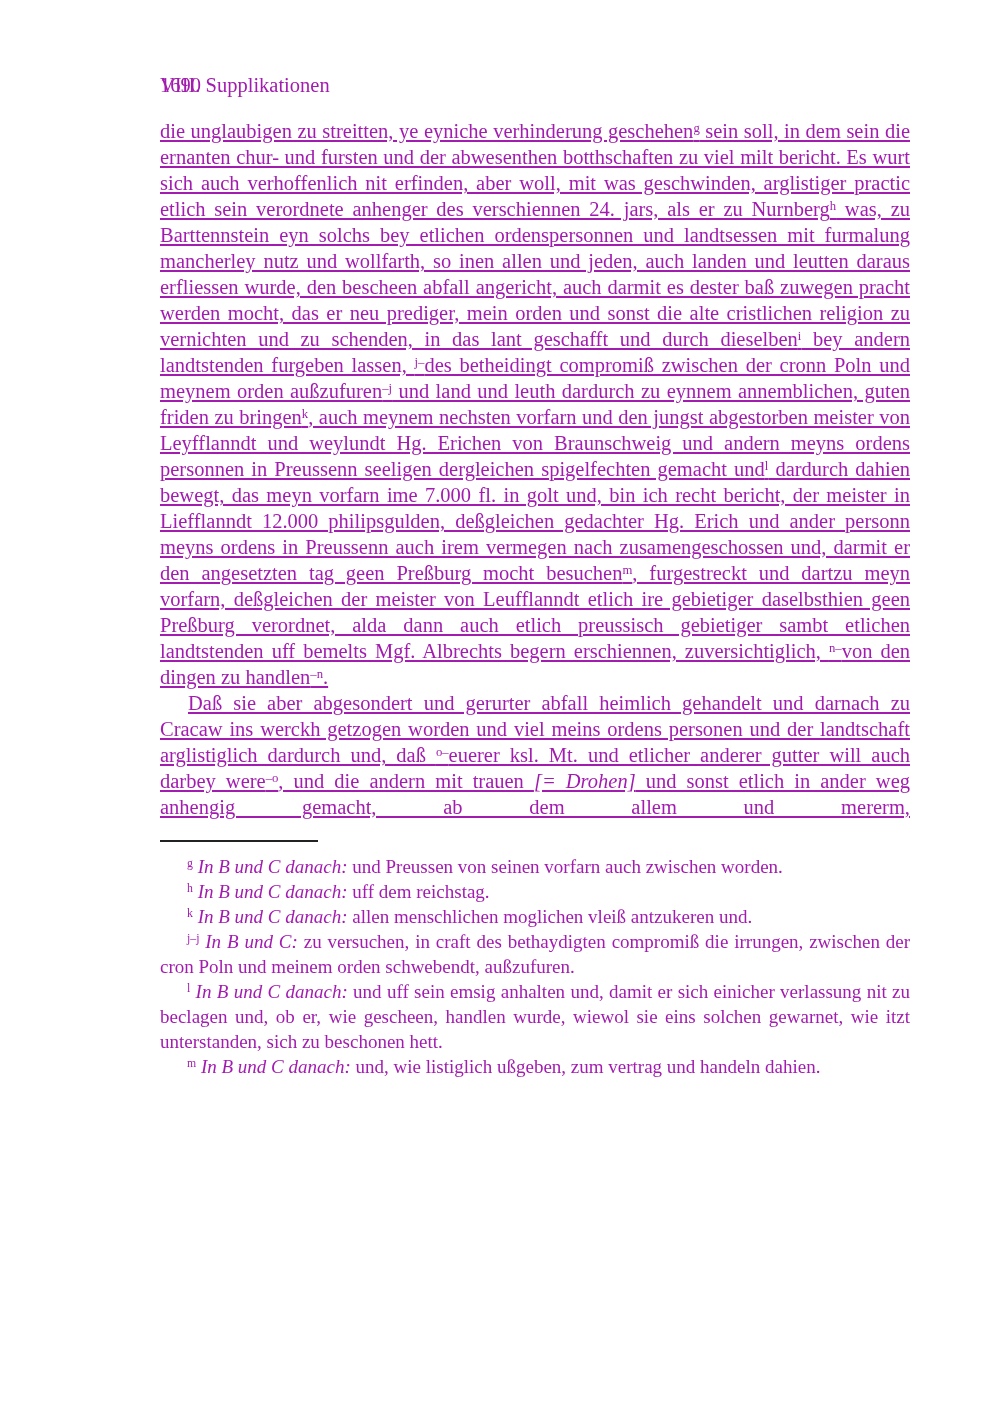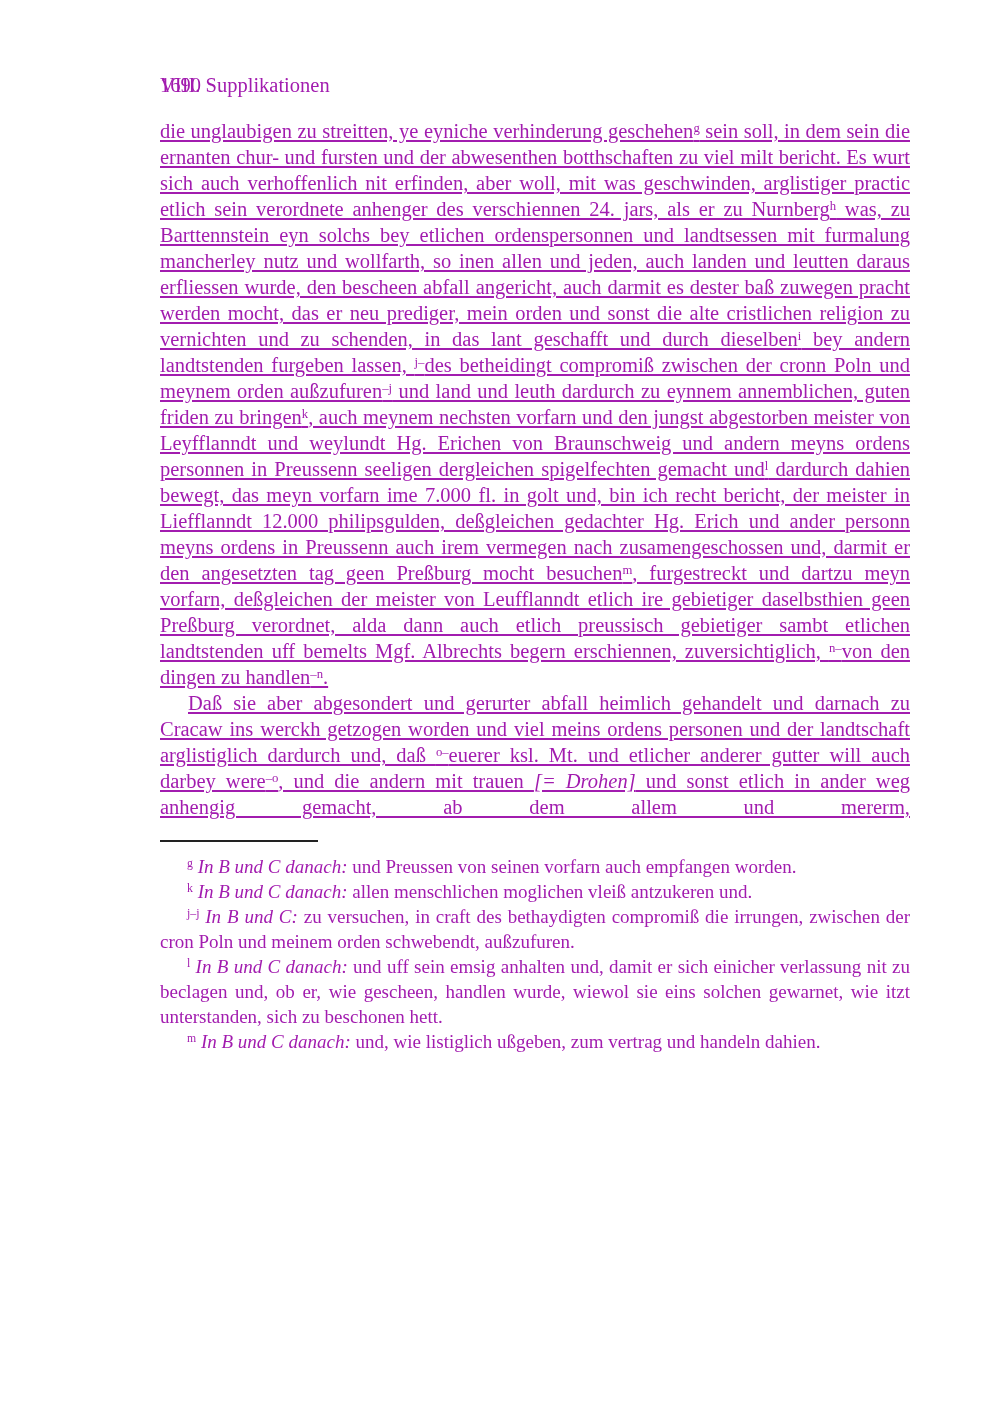--- a/index.html
+++ b/index.html
@@ -70,19 +70,20 @@
   </div>
 
   <div class="body-text">
       <p><span>die unglaubigen zu streitten, ye eyniche verhinderung geschehen</span><sup class="note">g</sup><span> sein soll, in dem sein die ernanten chur- und fursten und der abwesenthen botthschaften zu viel milt bericht. Es wurt sich auch verhoffenlich nit erfinden, aber woll, mit was geschwinden, arglistiger practic etlich sein verordnete anhenger des verschiennen 24. jars, als er zu Nurnberg</span><sup class="note">h</sup><span> was, zu Barttennstein eyn solchs bey etlichen ordenspersonnen und landtsessen mit furmalung mancherley nutz und wollfarth, so inen allen und jeden, auch landen und leutten daraus erfliessen wurde, den bescheen abfall angericht, auch darmit es dester baß zuwegen pracht werden mocht, das er neu prediger, mein orden und sonst die alte cristlichen religion zu vernichten und zu schenden, in das lant geschafft und durch dieselben</span><sup class="note">i</sup><span> bey andern landtstenden furgeben lassen, </span><sup class="note">j–</sup><span>des betheidingt compromiß zwischen der cronn Poln und meynem orden außzufuren</span><sup class="note">–j</sup><span> und land und leuth dardurch zu eynnem annemblichen, guten friden zu bringen</span><sup class="note">k</sup><span>, auch meynem nechsten vorfarn und den jungst abgestorben meister von Leyfflanndt und weylundt Hg. Erichen von Braunschweig und andern meyns ordens personnen in Preussenn seeligen dergleichen spigelfechten gemacht und</span><sup class="note">l</sup><span> dardurch dahien bewegt, das meyn vorfarn ime 7.000 fl. in golt und, bin ich recht bericht, der meister in Liefflanndt 12.000 philipsgulden, deßgleichen gedachter Hg. Erich und ander personn meyns ordens in Preussenn auch irem vermegen nach zusamengeschossen und, darmit er den angesetzten tag geen Preßburg mocht besuchen</span><sup class="note">m</sup><span>, furgestreckt und dartzu meyn vorfarn, deßgleichen der meister von Leufflanndt etlich ire gebietiger daselbsthien geen Preßburg verordnet, alda dann auch etlich preussisch gebietiger sambt etlichen landtstenden uff bemelts Mgf. Albrechts begern erschiennen, zuversichtiglich, </span><sup class="note">n–</sup><span>von den dingen zu handlen</span><sup class="note">–n</sup><span>.</span></p>
       <p class="indent justify-last"><span>Daß sie aber abgesondert und gerurter abfall heimlich gehandelt und darnach zu Cracaw ins werckh getzogen worden und viel meins ordens personen und der landtschaft arglistiglich dardurch und, daß </span><sup class="note">o–</sup><span>euerer ksl. Mt. und etlicher anderer gutter will auch darbey were</span><sup class="note">–o</sup><span>, und die andern mit trauen </span><i>[= Drohen]</i><span> und sonst etlich in ander weg anhengig gemacht, ab dem allem und mererm,</span></p>
     </div>
 
   <hr class="footnote-rule">
 
   <div class="footnotes">
-      <p><sup class="note">g</sup><i> In B und C danach: </i><span>und Preussen von seinen vorfarn auch empfangen worden.</span></p>
+      <p><sup class="note">g</sup><i> In B und C danach: </i><span>und Preussen von seinen vorfarn auch zwischen worden.</span></p>
+      <p><sup class="note">h</sup><i> In B und C danach: </i><span>uff dem reichstag.</span></p>
       <p><sup class="note">k</sup><i> In B und C danach: </i><span>allen menschlichen moglichen vleiß antzukeren und.</span></p>
       <p><sup class="note">j–j</sup><i> In B und C: </i><span>zu versuchen, in craft des bethaydigten compromiß die irrungen, zwischen der cron Poln und meinem orden schwebendt, außzufuren.</span></p>
       <p><sup class="note">l</sup><i> In B und C danach: </i><span>und uff sein emsig anhalten und, damit er sich einicher verlassung nit zu beclagen und, ob er, wie gescheen, handlen wurde, wiewol sie eins solchen gewarnet, wie itzt unterstanden, sich zu beschonen hett.</span></p>
       <p><sup class="note">m</sup><i> In B und C danach: </i><span>und, wie listiglich ußgeben, zum vertrag und handeln dahien.</span></p>
     </div>
 </div>
 
 </body></html>

